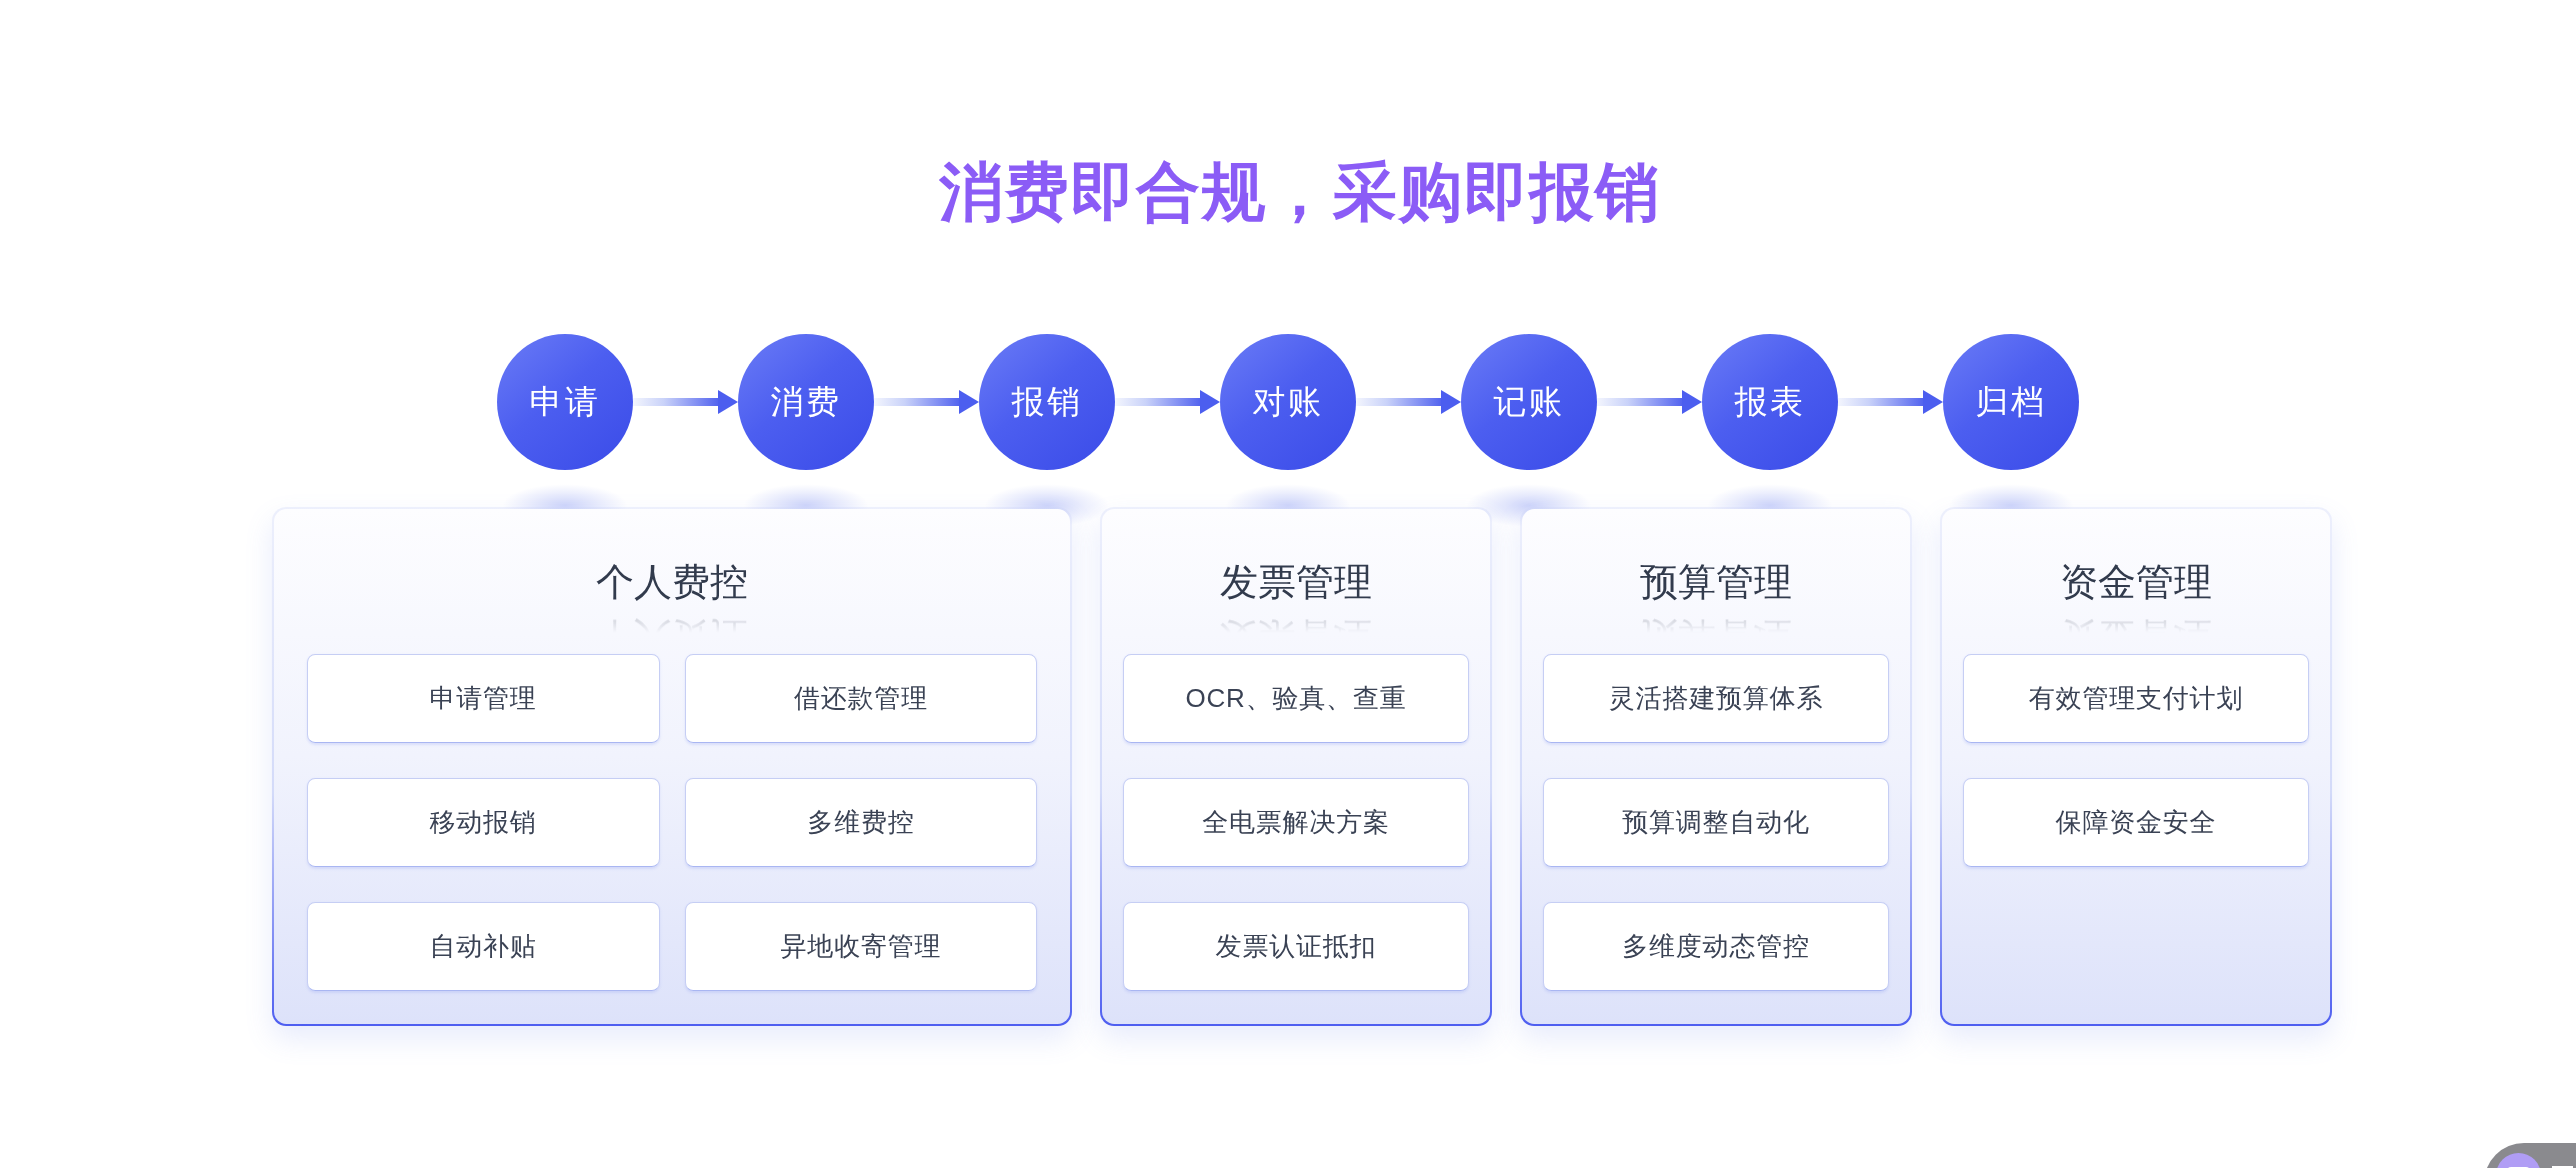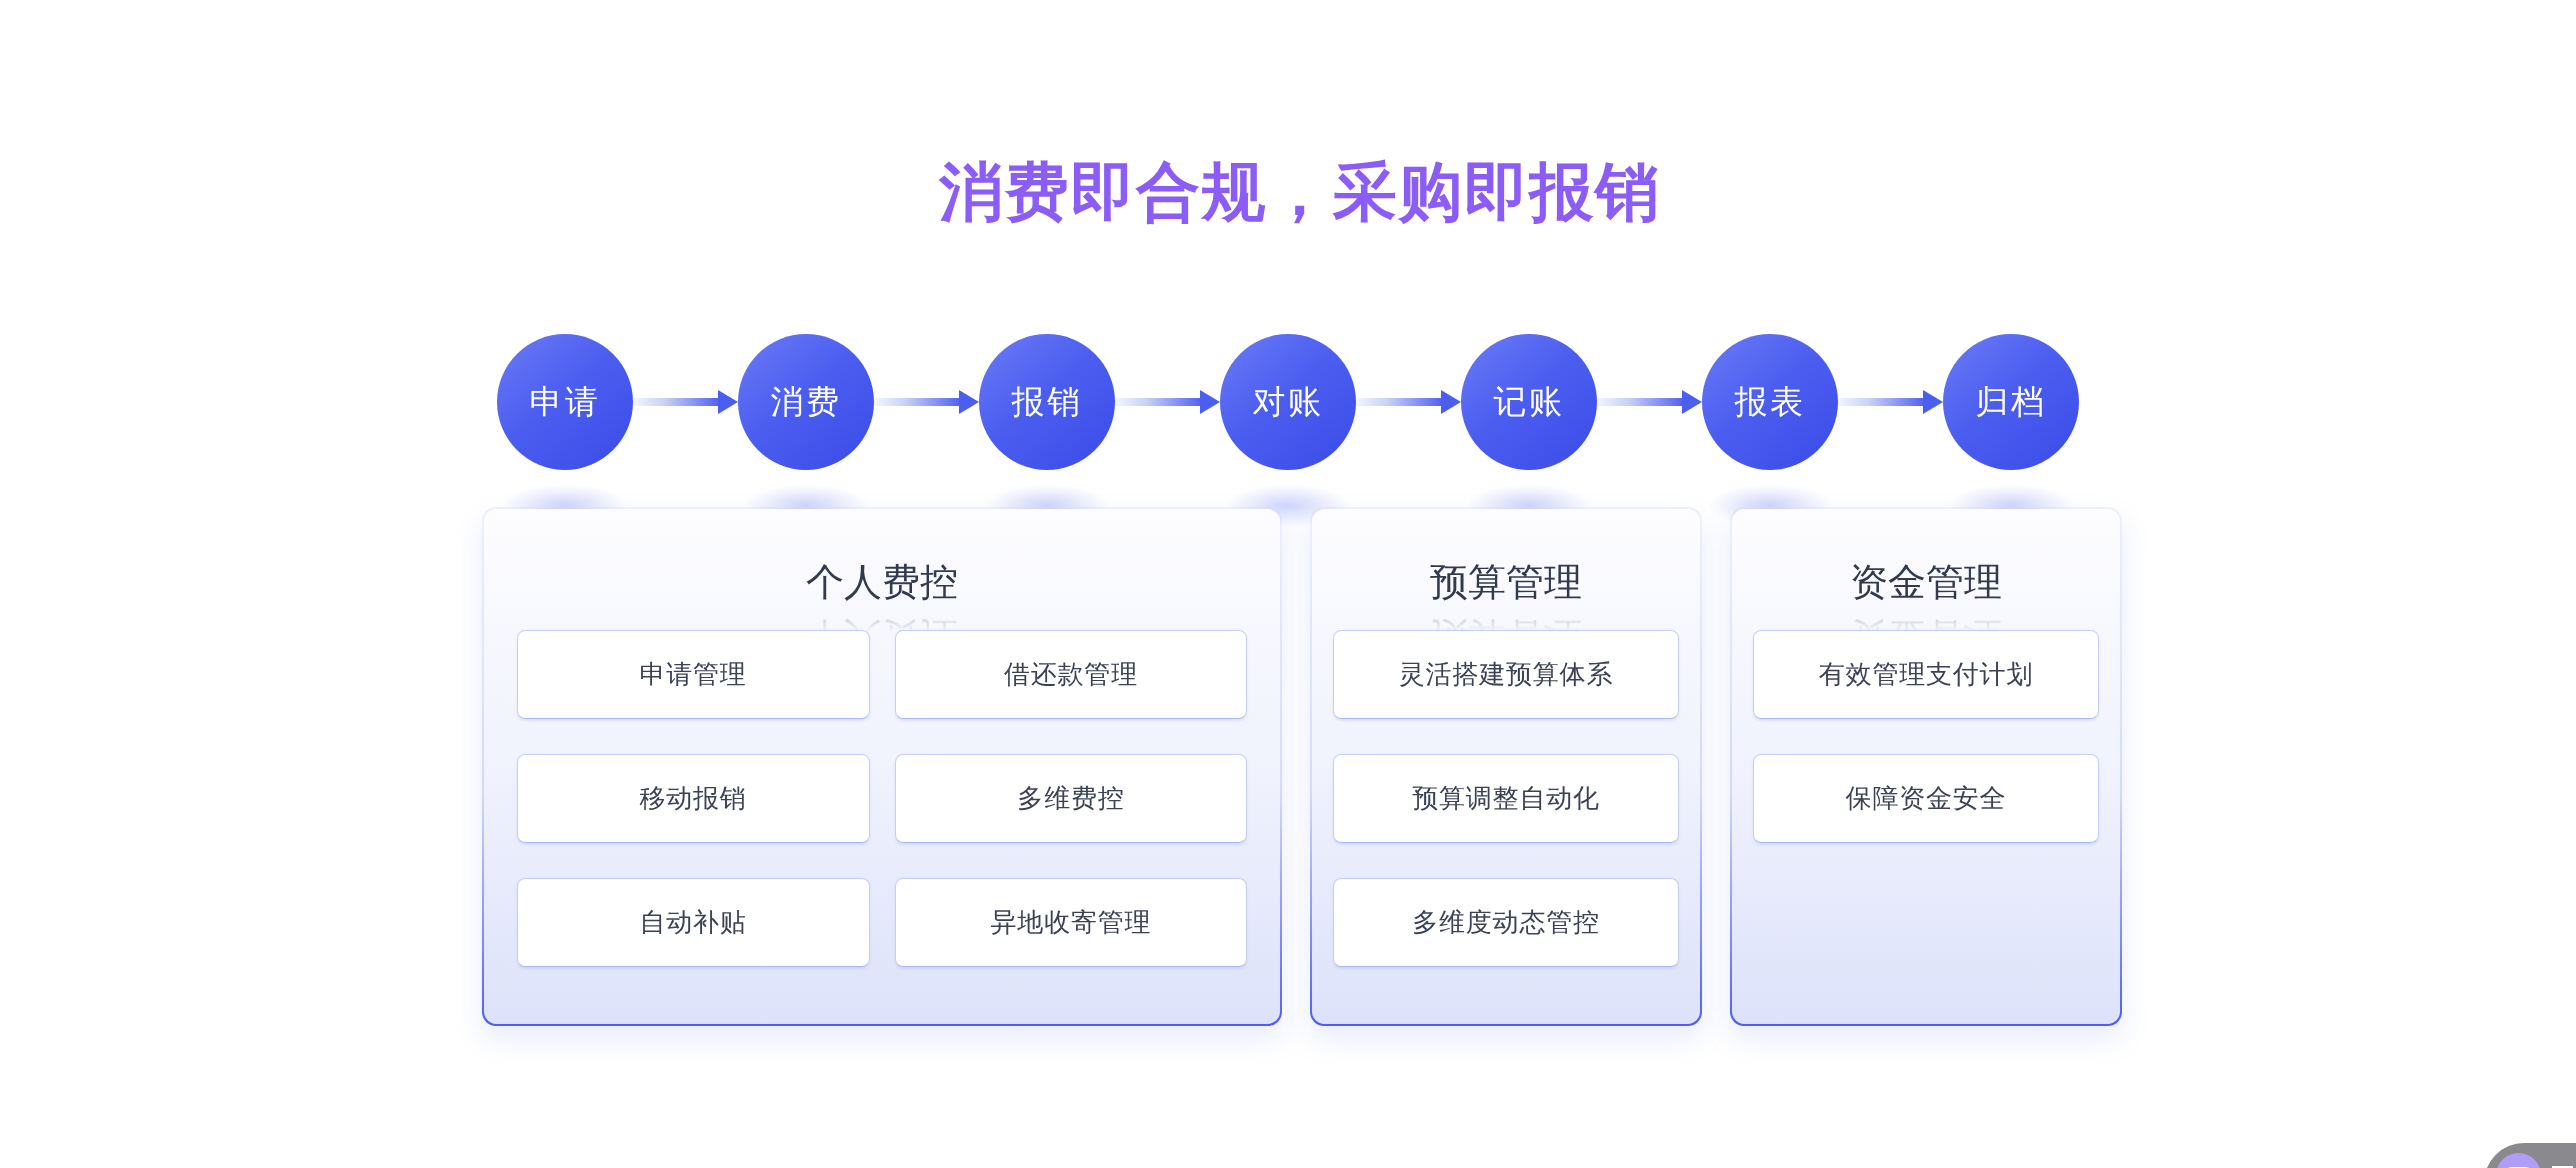--- a/index.html
+++ b/index.html
@@ -66,21 +66,21 @@
     width:100%;height:100%;box-sizing:border-box;border-radius:12.4px;
     background:linear-gradient(180deg,#fdfdff 0%,#f1f3fd 48%,#dde2fa 100%);
     padding:0 33px;display:flex;flex-direction:column;
   }
   .card-narrow .card-inner{padding:0 21.4px;}
   .card-title{
     margin:48px 0 0 0;text-align:center;
     font-size:38px;font-weight:500;color:#323b4d;
     -webkit-box-reflect:below 3.3px linear-gradient(transparent 58%,rgba(0,0,0,0.28));
   }
-  .items{margin-top:22px;text-align:center;}
+  .items{margin-top:46px;text-align:center;}
   .items.grid-two{
     display:grid;grid-template-columns:1fr 1fr;column-gap:25px;row-gap:35px;
   }
   .items.col-one{display:flex;flex-direction:column;gap:35px;}
   .feature-btn{
     height:89px;border-radius:8.2px;box-sizing:border-box;
     background:#ffffff;
     border:1.2px solid #c6cef4;border-bottom-color:#a9b6f2;
     box-shadow:0 1.6px 2.5px rgba(130,150,240,0.22);
     display:flex;align-items:center;justify-content:center;
@@ -168,20 +168,30 @@
         <div class="feature-btn">申请管理</div>
         <div class="feature-btn">借还款管理</div>
         <div class="feature-btn">移动报销</div>
         <div class="feature-btn">多维费控</div>
         <div class="feature-btn">自动补贴</div>
         <div class="feature-btn">异地收寄管理</div>
       </div>
     </div>
   </section>
 
+  <section class="card card-narrow">
+    <div class="card-inner">
+      <h2 class="card-title">发票管理</h2>
+      <div class="items col-one">
+        <div class="feature-btn">OCR、验真、查重</div>
+        <div class="feature-btn">全电票解决方案</div>
+        <div class="feature-btn">发票认证抵扣</div>
+      </div>
+    </div>
+  </section>
 
   <section class="card card-narrow">
     <div class="card-inner">
       <h2 class="card-title">预算管理</h2>
       <div class="items col-one">
         <div class="feature-btn">灵活搭建预算体系</div>
         <div class="feature-btn">预算调整自动化</div>
         <div class="feature-btn">多维度动态管控</div>
       </div>
     </div>

